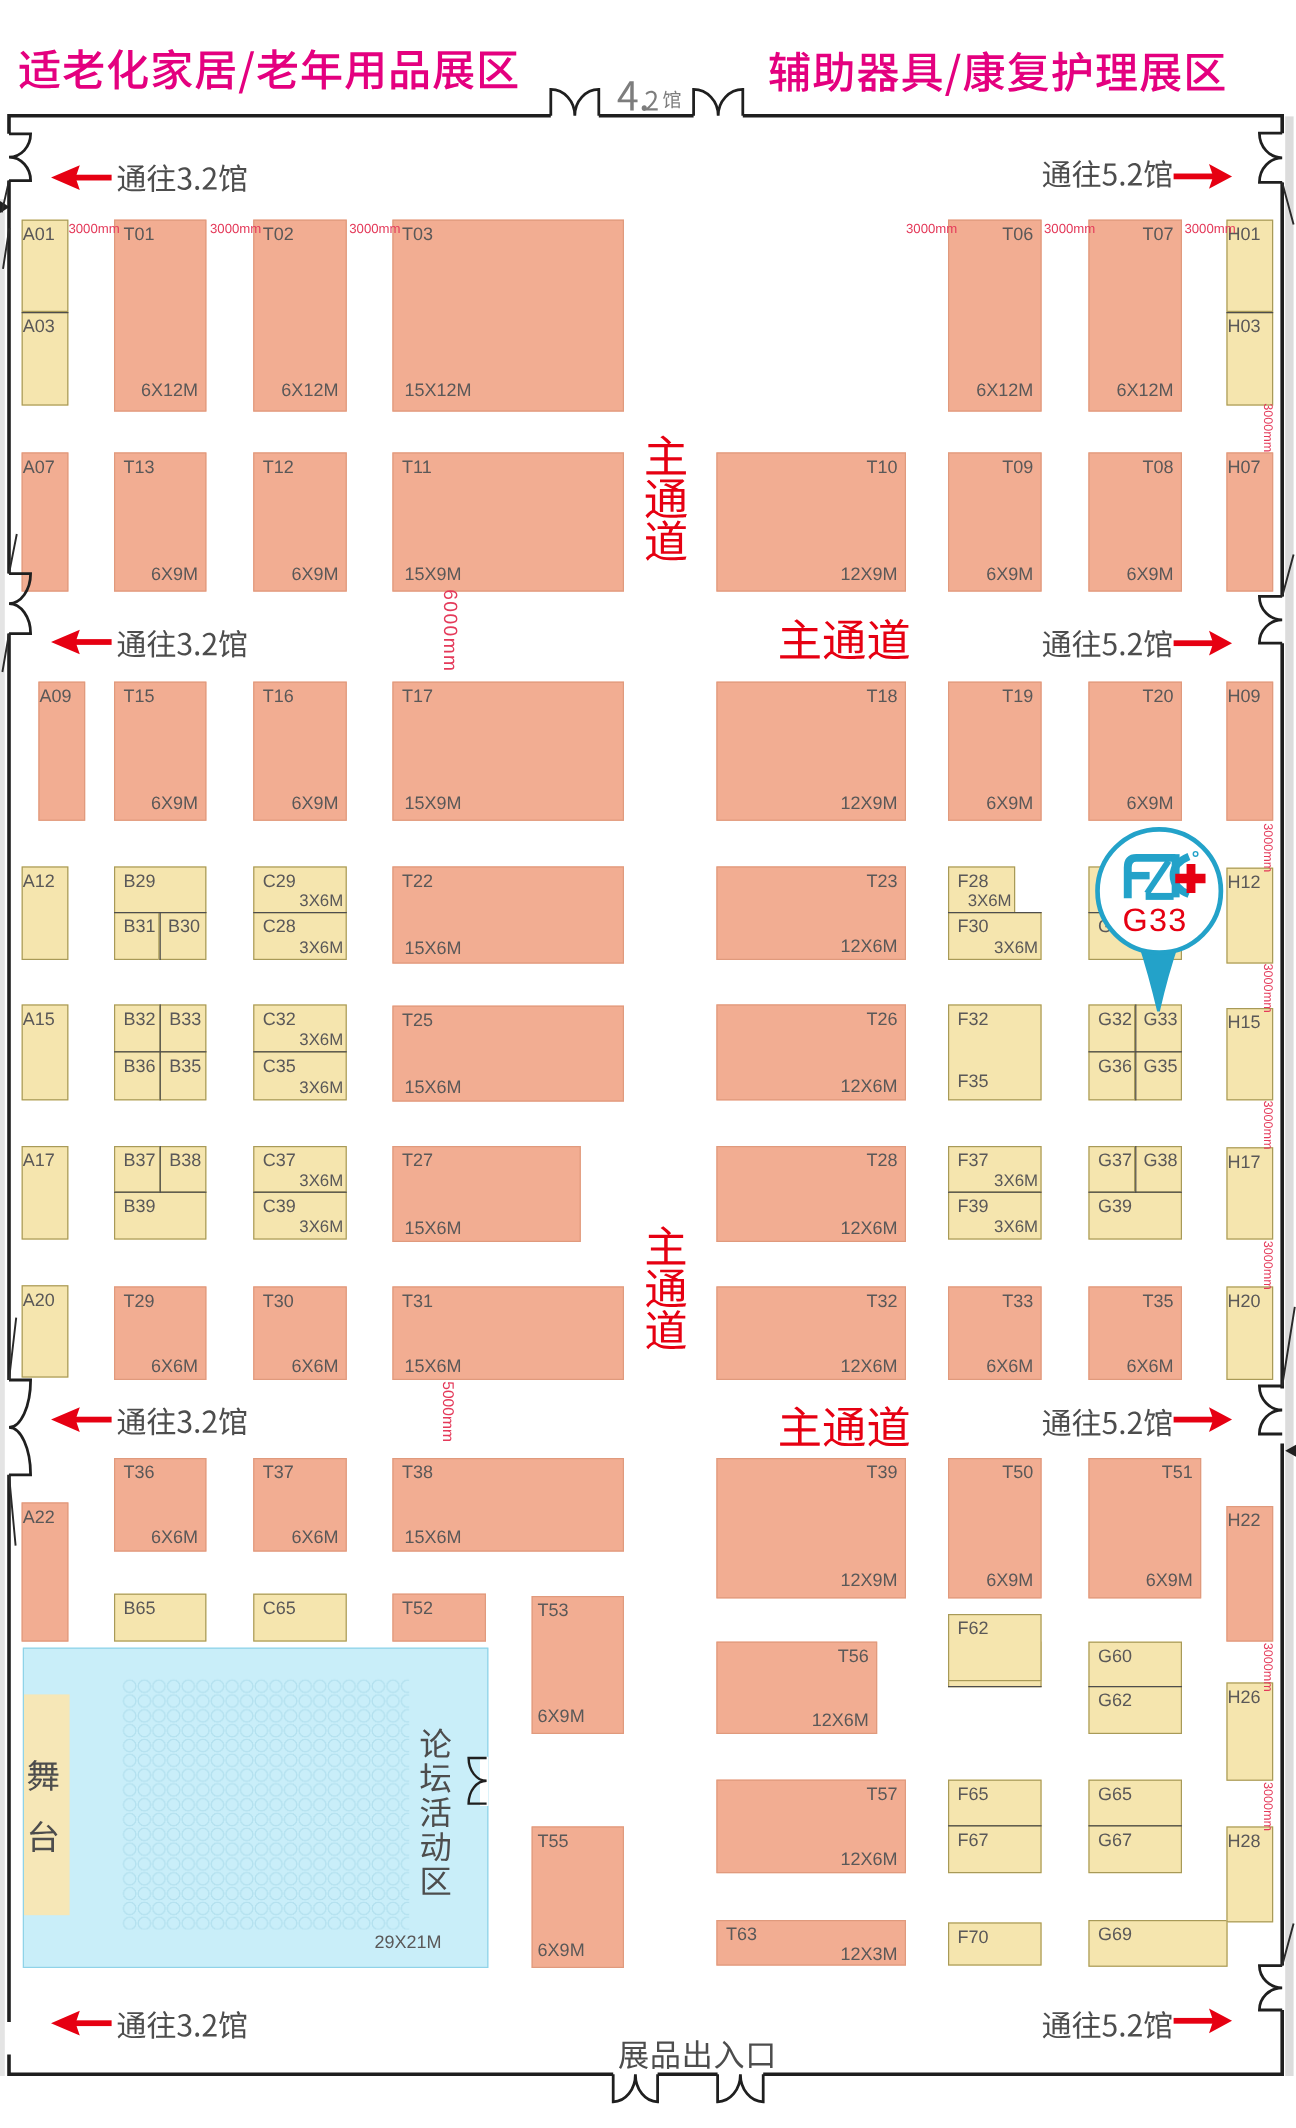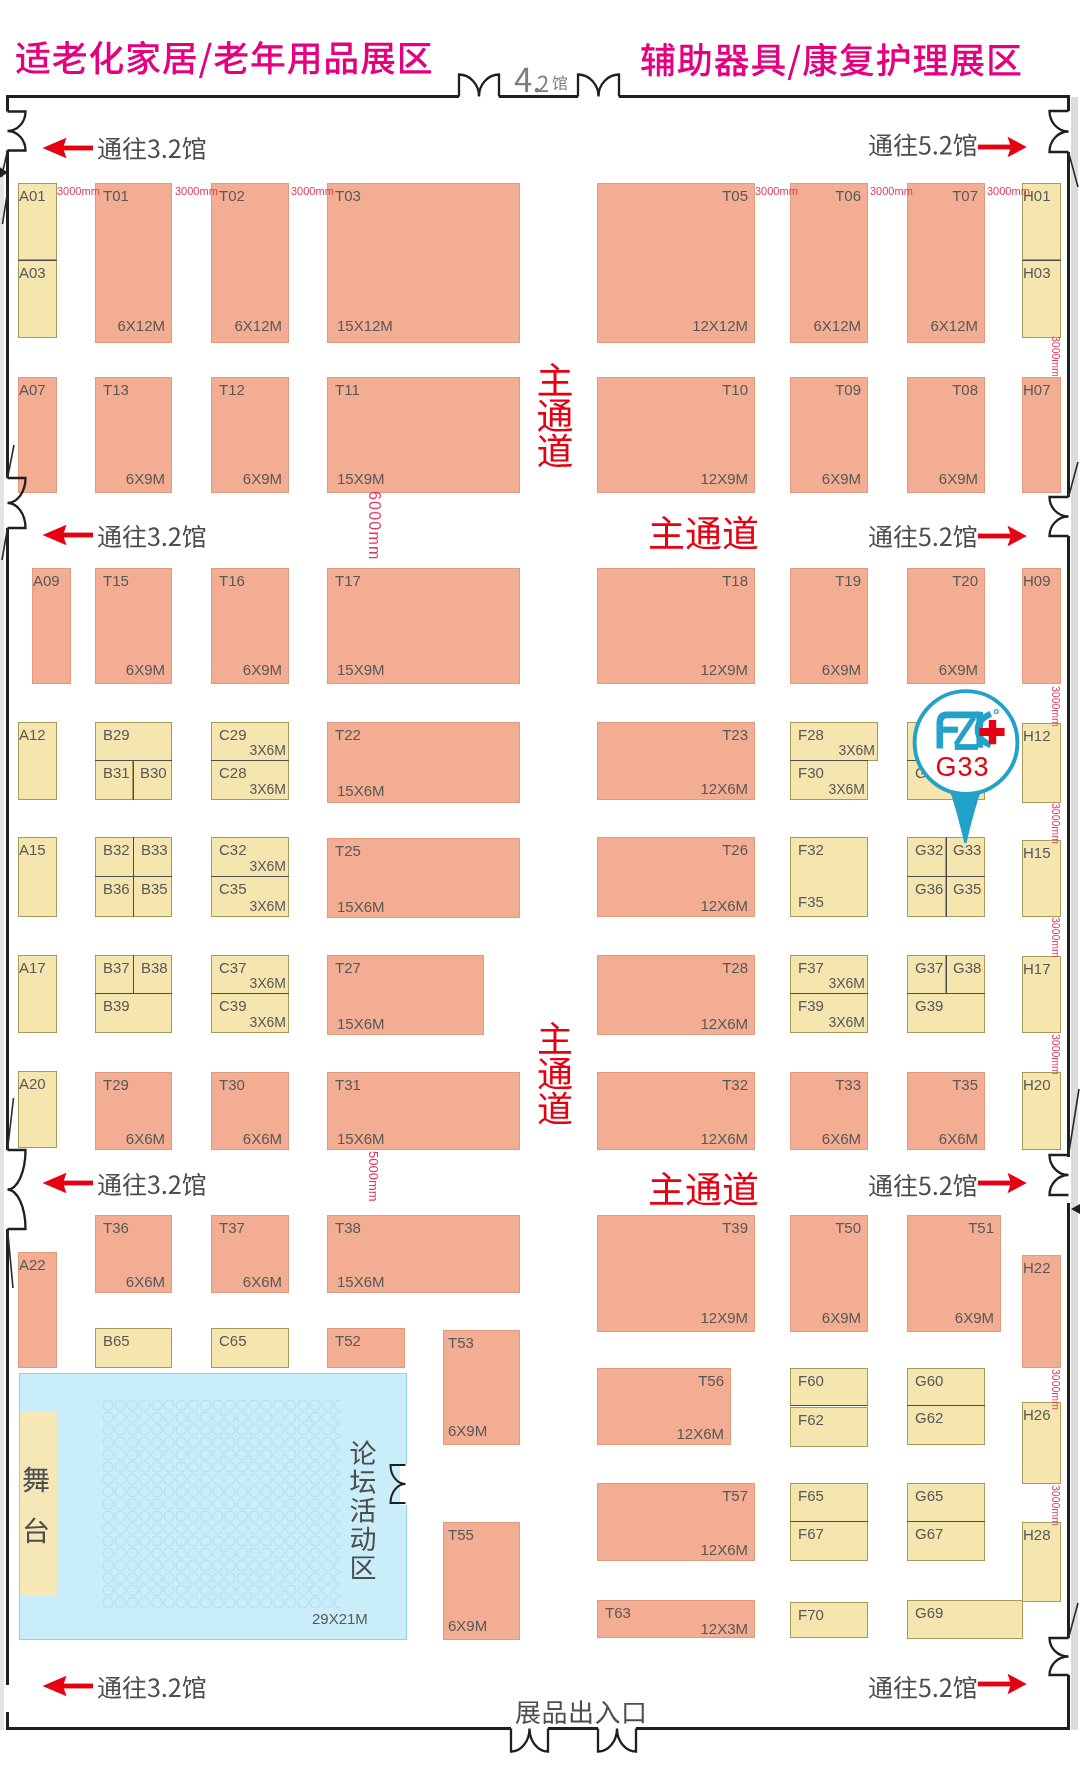--- a/index.html
+++ b/index.html
@@ -240,24 +240,20 @@
 <div class="b Y" style="left:211px;top:955px;width:78px;height:39px">
       <span class="n">C37</span>
       <span class="sz sz3">3X6M</span>
     </div>
 
 <div class="b Y" style="left:211px;top:993px;width:78px;height:40px">
       <span class="n">C39</span>
       <span class="sz sz3">3X6M</span>
     </div>
 
-<div class="b S" style="left:597px;top:183px;width:158px;height:160px">
-      <span class="n nr">T05</span>
-      <span class="sz" style="bottom:8.5px">12X12M</span>
-    </div>
 
 <div class="b S" style="left:597px;top:377px;width:158px;height:116px">
       <span class="n nr">T10</span>
       <span class="sz" style="bottom:5.2px">12X9M</span>
     </div>
 
 <div class="b S" style="left:597px;top:568px;width:158px;height:116px">
       <span class="n nr">T18</span>
       <span class="sz" style="bottom:5.2px">12X9M</span>
     </div>
@@ -345,21 +341,21 @@
 <div class="b S" style="left:907px;top:1072px;width:78px;height:78px">
       <span class="n nr">T35</span>
       <span class="sz" style="bottom:2.3px">6X6M</span>
     </div>
 
 <div class="b S" style="left:907px;top:1215px;width:94px;height:117px">
       <span class="n nr">T51</span>
       <span class="sz" style="bottom:5.3px">6X9M</span>
     </div>
 
-<div class="b Y" style="left:790px;top:722px;width:88px;height:39px">
+<div class="b Y" style="left:790px;top:722px;width:56px;height:39px">
       <span class="n">F28</span>
       <span class="sz sz3">3X6M</span>
     </div>
 
 <div class="b Y" style="left:790px;top:760px;width:78px;height:40px">
       <span class="n">F30</span>
       <span class="sz sz3">3X6M</span>
     </div>
 
 <div class="b Y" style="left:790px;top:837px;width:78px;height:80px">
@@ -374,21 +370,21 @@
 
 <div class="b Y" style="left:790px;top:993px;width:78px;height:40px">
       <span class="n">F39</span>
       <span class="sz sz3">3X6M</span>
     </div>
 
 <div class="b Y" style="left:790px;top:1368px;width:78px;height:38px">
       <span class="n">F60</span>
     </div>
 
-<div class="b Y" style="left:790px;top:1407px;width:78px;height:40px">
+<div class="b Y" style="left:790px;top:1345px;width:78px;height:56px">
       <span class="n">F62</span>
     </div>
 
 <div class="b Y" style="left:790px;top:1483px;width:78px;height:39px">
       <span class="n">F65</span>
     </div>
 
 <div class="b Y" style="left:790px;top:1521px;width:78px;height:40px">
       <span class="n">F67</span>
     </div>

